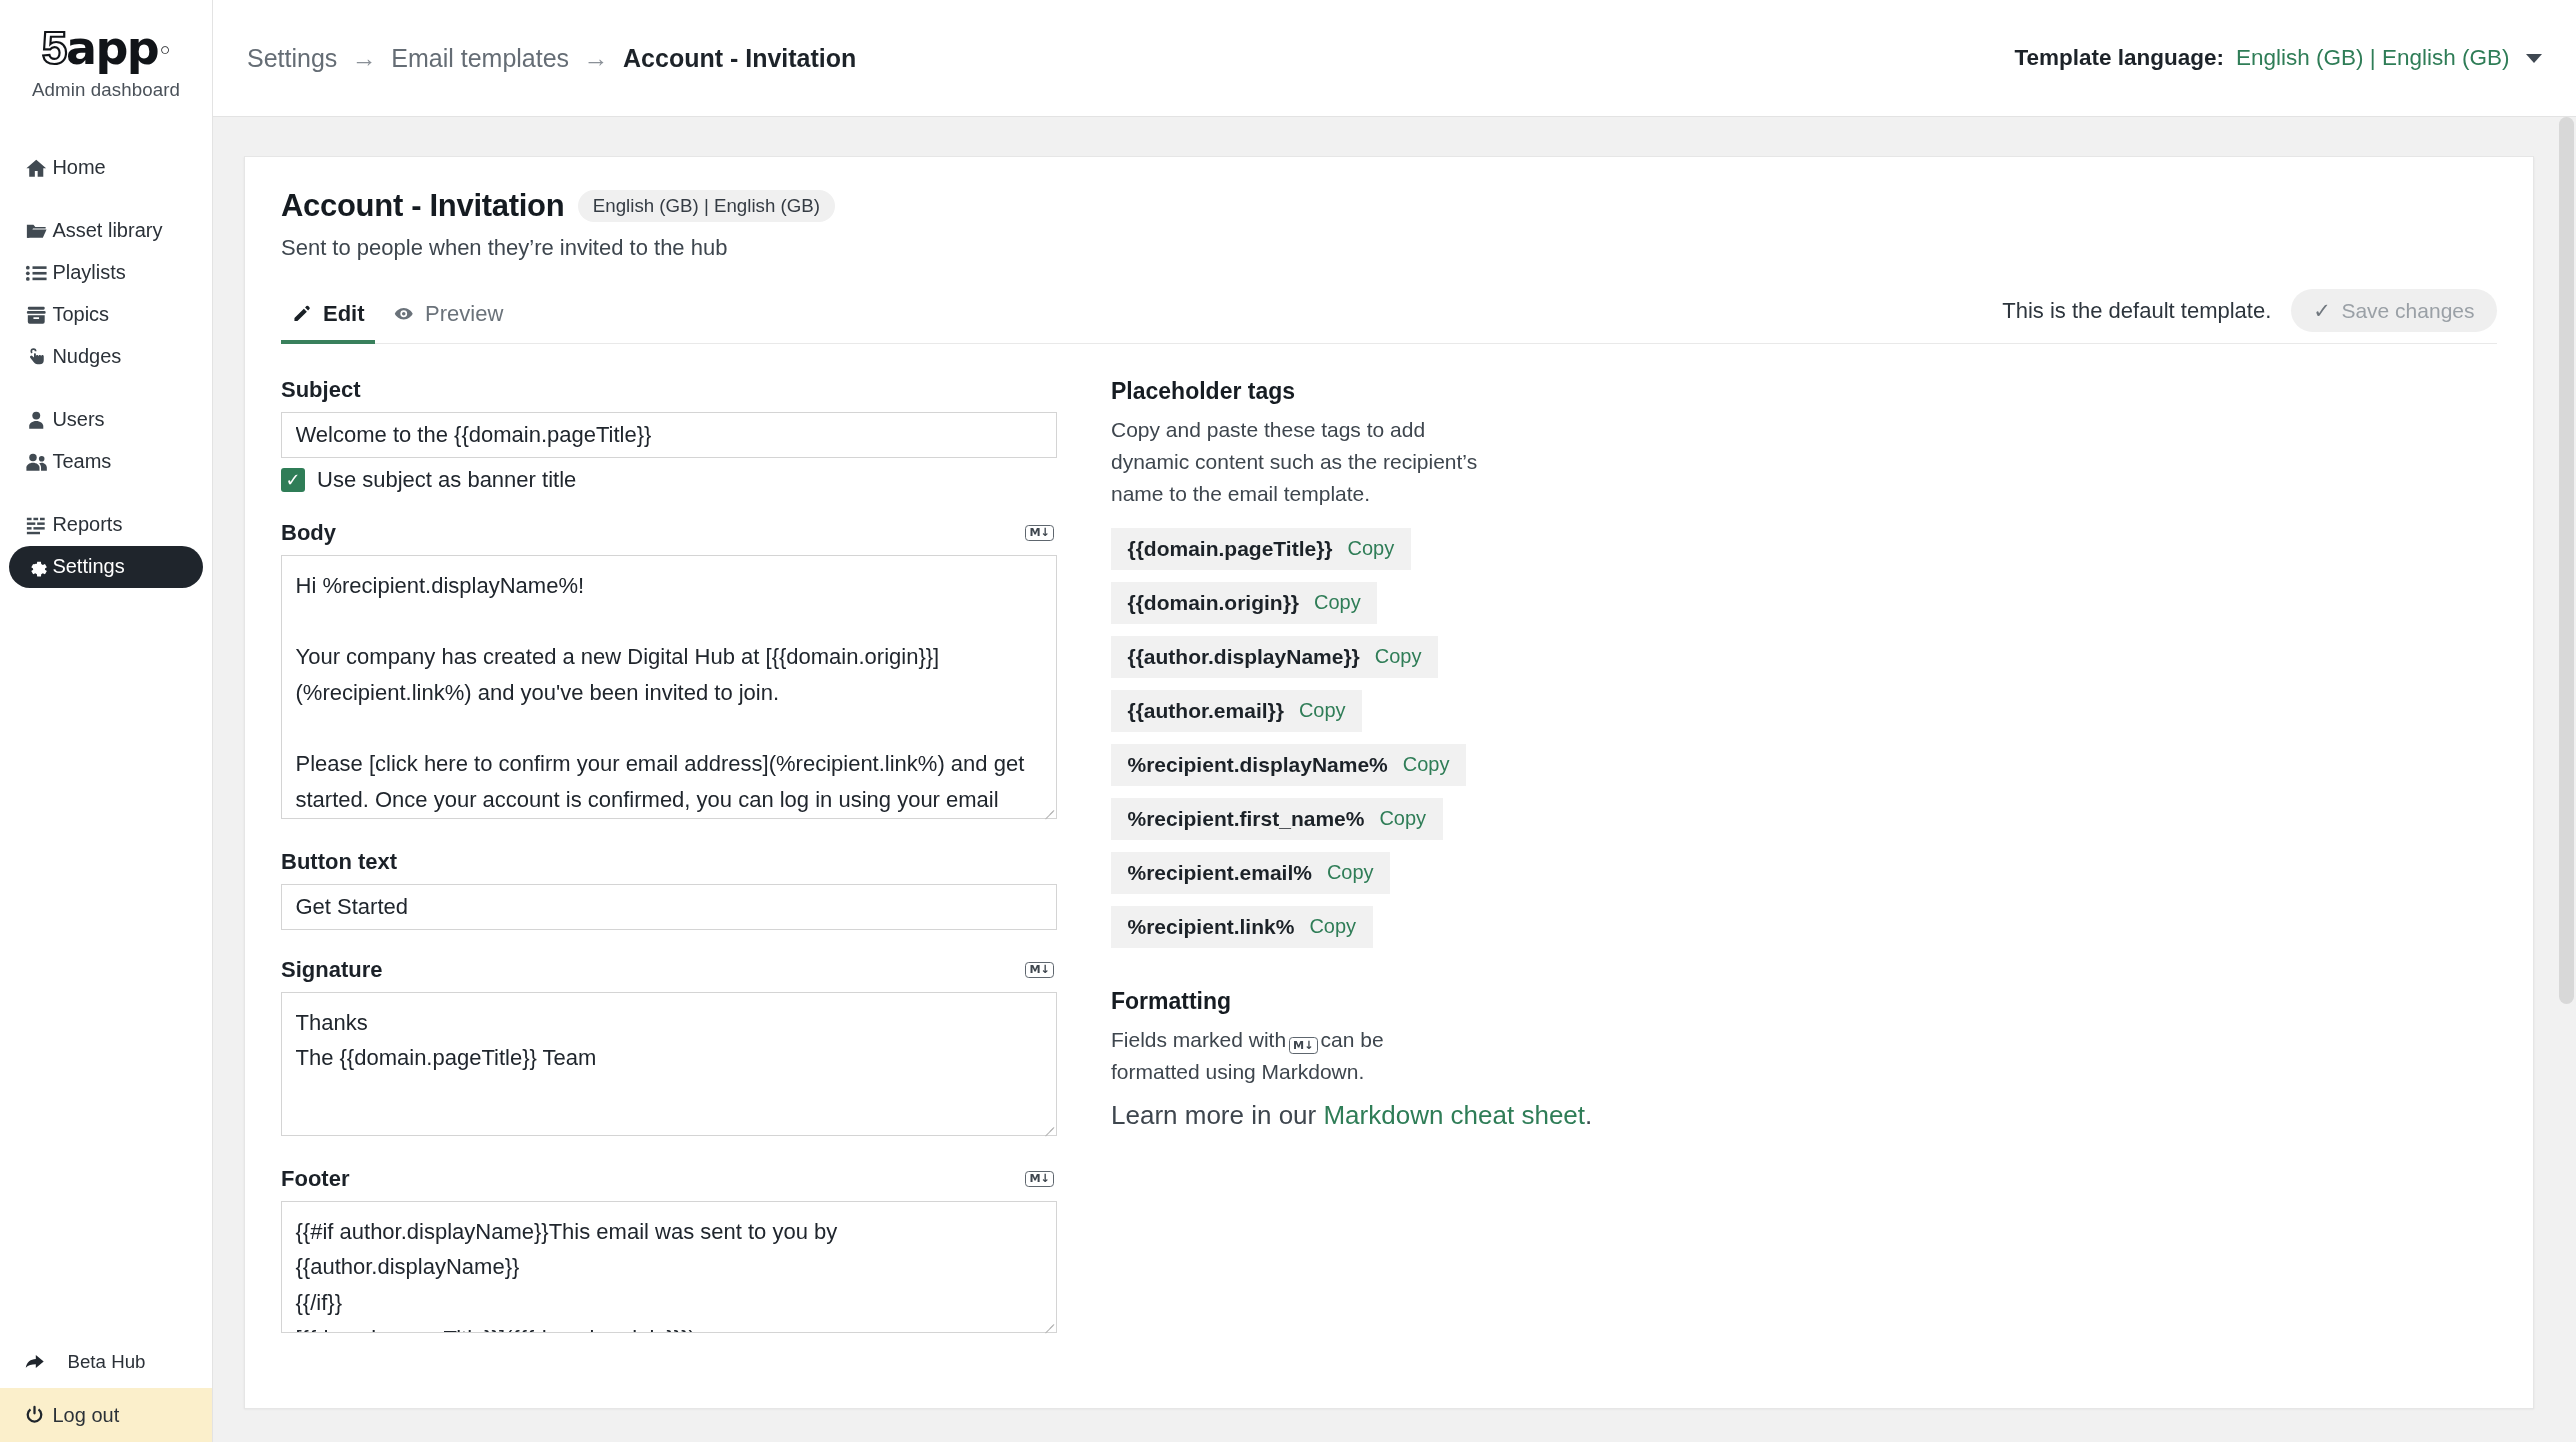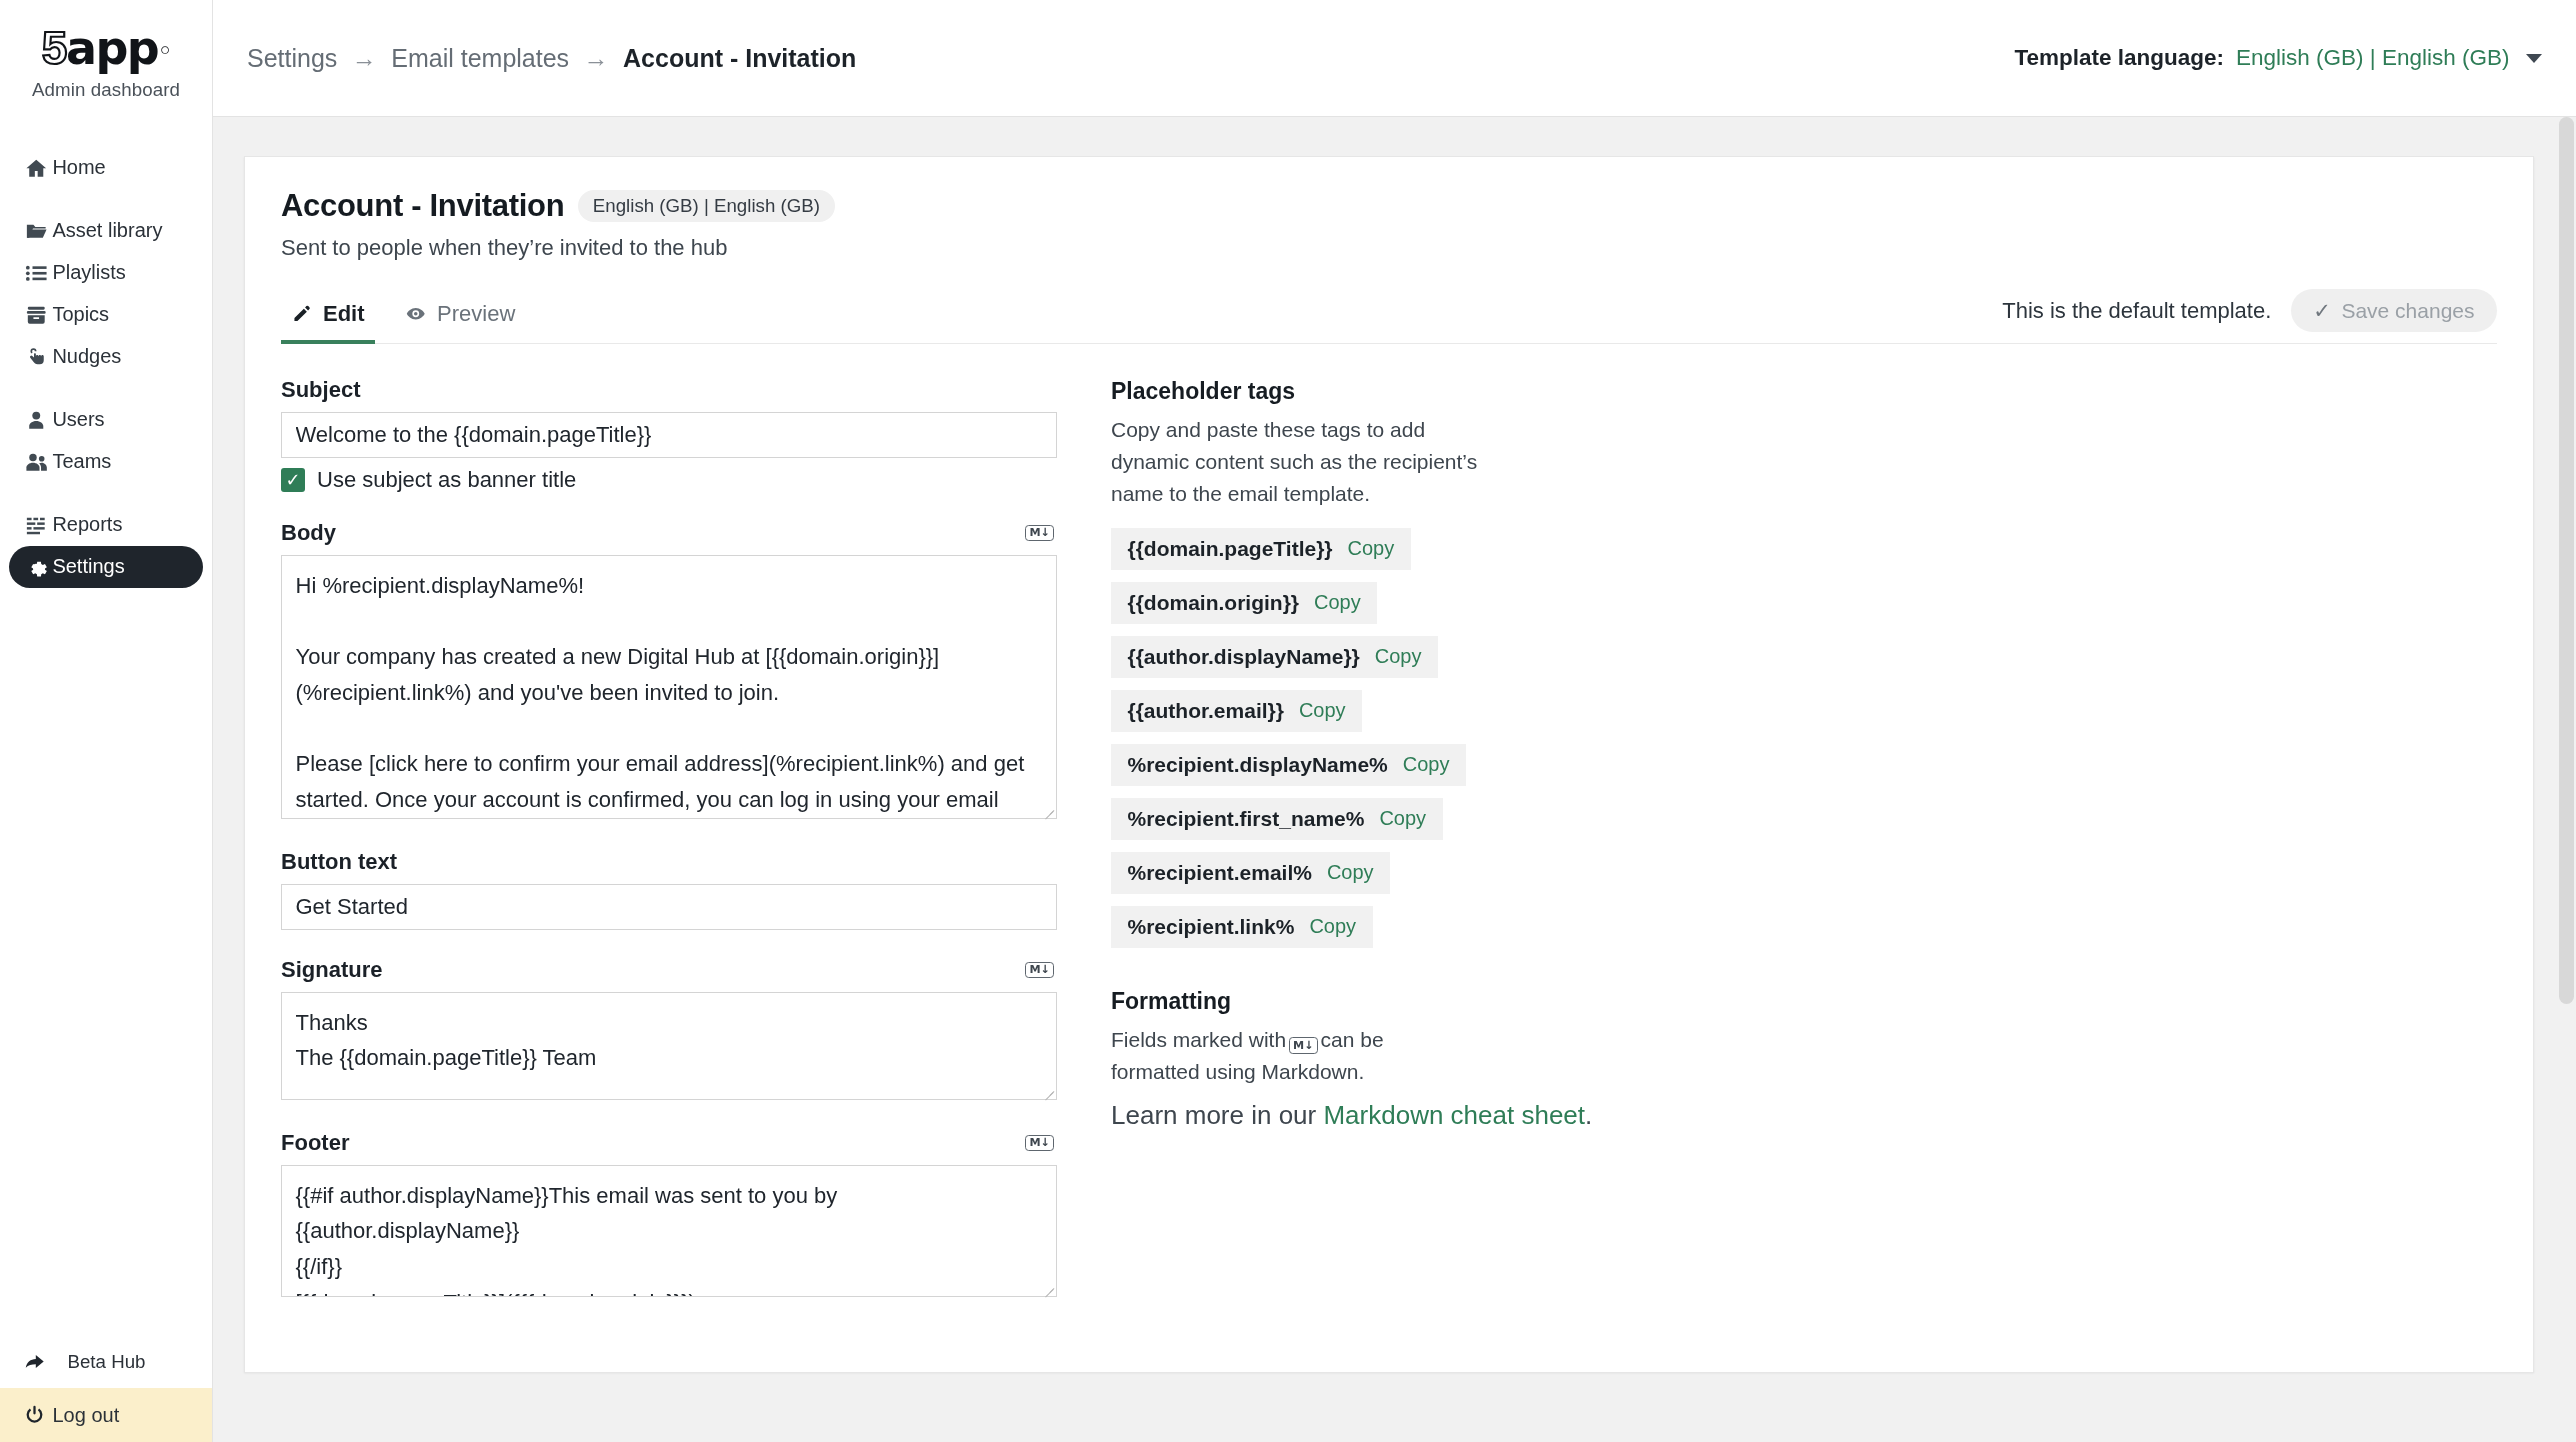--- a/index.html
+++ b/index.html
@@ -102,21 +102,21 @@
   .lang-chip {
     background: #f0f0f0; border-radius: 21px; padding: 5.2px 15px;
     font-size: 18.7px; color: #353c44; white-space: nowrap;
   }
   .subtitle { margin-top: 10.5px; font-size: 22px; color: #3e464e; }
 
   .tabbar {
     margin-top: 28.4px; border-bottom: 1.5px solid #e9e9e9;
     display: flex; align-items: flex-end; justify-content: space-between;
   }
-  .tabs { display: flex; gap: 20px; }
+  .tabs { display: flex; gap: 8px; }
   .tab {
     display: flex; align-items: center; gap: 10.5px;
     padding: 6px 10.5px 13.5px 10.5px; font-size: 22px; color: #6a727a;
     cursor: pointer; border-bottom: 4.5px solid transparent;
     margin-bottom: -1.5px;
   }
   .tab .ico { width: 21px; height: 21px; display:flex; align-items:center; justify-content:center; }
   .tab .ico svg { width: 19.5px; height: 19.5px; fill: currentColor; }
   .tab.active { color: #1a2026; font-weight: 700; border-bottom-color: #39805c; }
   .tab-right { display: flex; align-items: center; gap: 19.5px; padding-bottom: 10.5px; }
@@ -155,21 +155,21 @@
     font-family: "Liberation Sans", sans-serif;
   }
   .text-area {
     width: 100%; border: 0.7px solid #d4d4d4; background: #ffffff;
     padding: 12px 13.5px; font-size: 22px; color: #20262d;
     line-height: 1.62; resize: none;
     font-family: "Liberation Sans", sans-serif;
     white-space: pre-wrap; overflow: hidden; position: relative;
   }
   .ta-body { height: 264px; }
-  .ta-sig  { height: 108px; }
+  .ta-sig  { height: 144px; }
   .ta-foot { height: 132px; }
   .resize-grip {
     position: absolute; right: 2.2px; bottom: 2.2px; width: 12px; height: 12px;
     cursor: nwse-resize;
   }
   .resize-grip::before, .resize-grip::after {
     content: ""; position: absolute; background: #b6b6b6; height: 1.1px; width: 10.5px;
     transform: rotate(-45deg); right: 0;
   }
   .resize-grip::before { bottom: 3px; }

